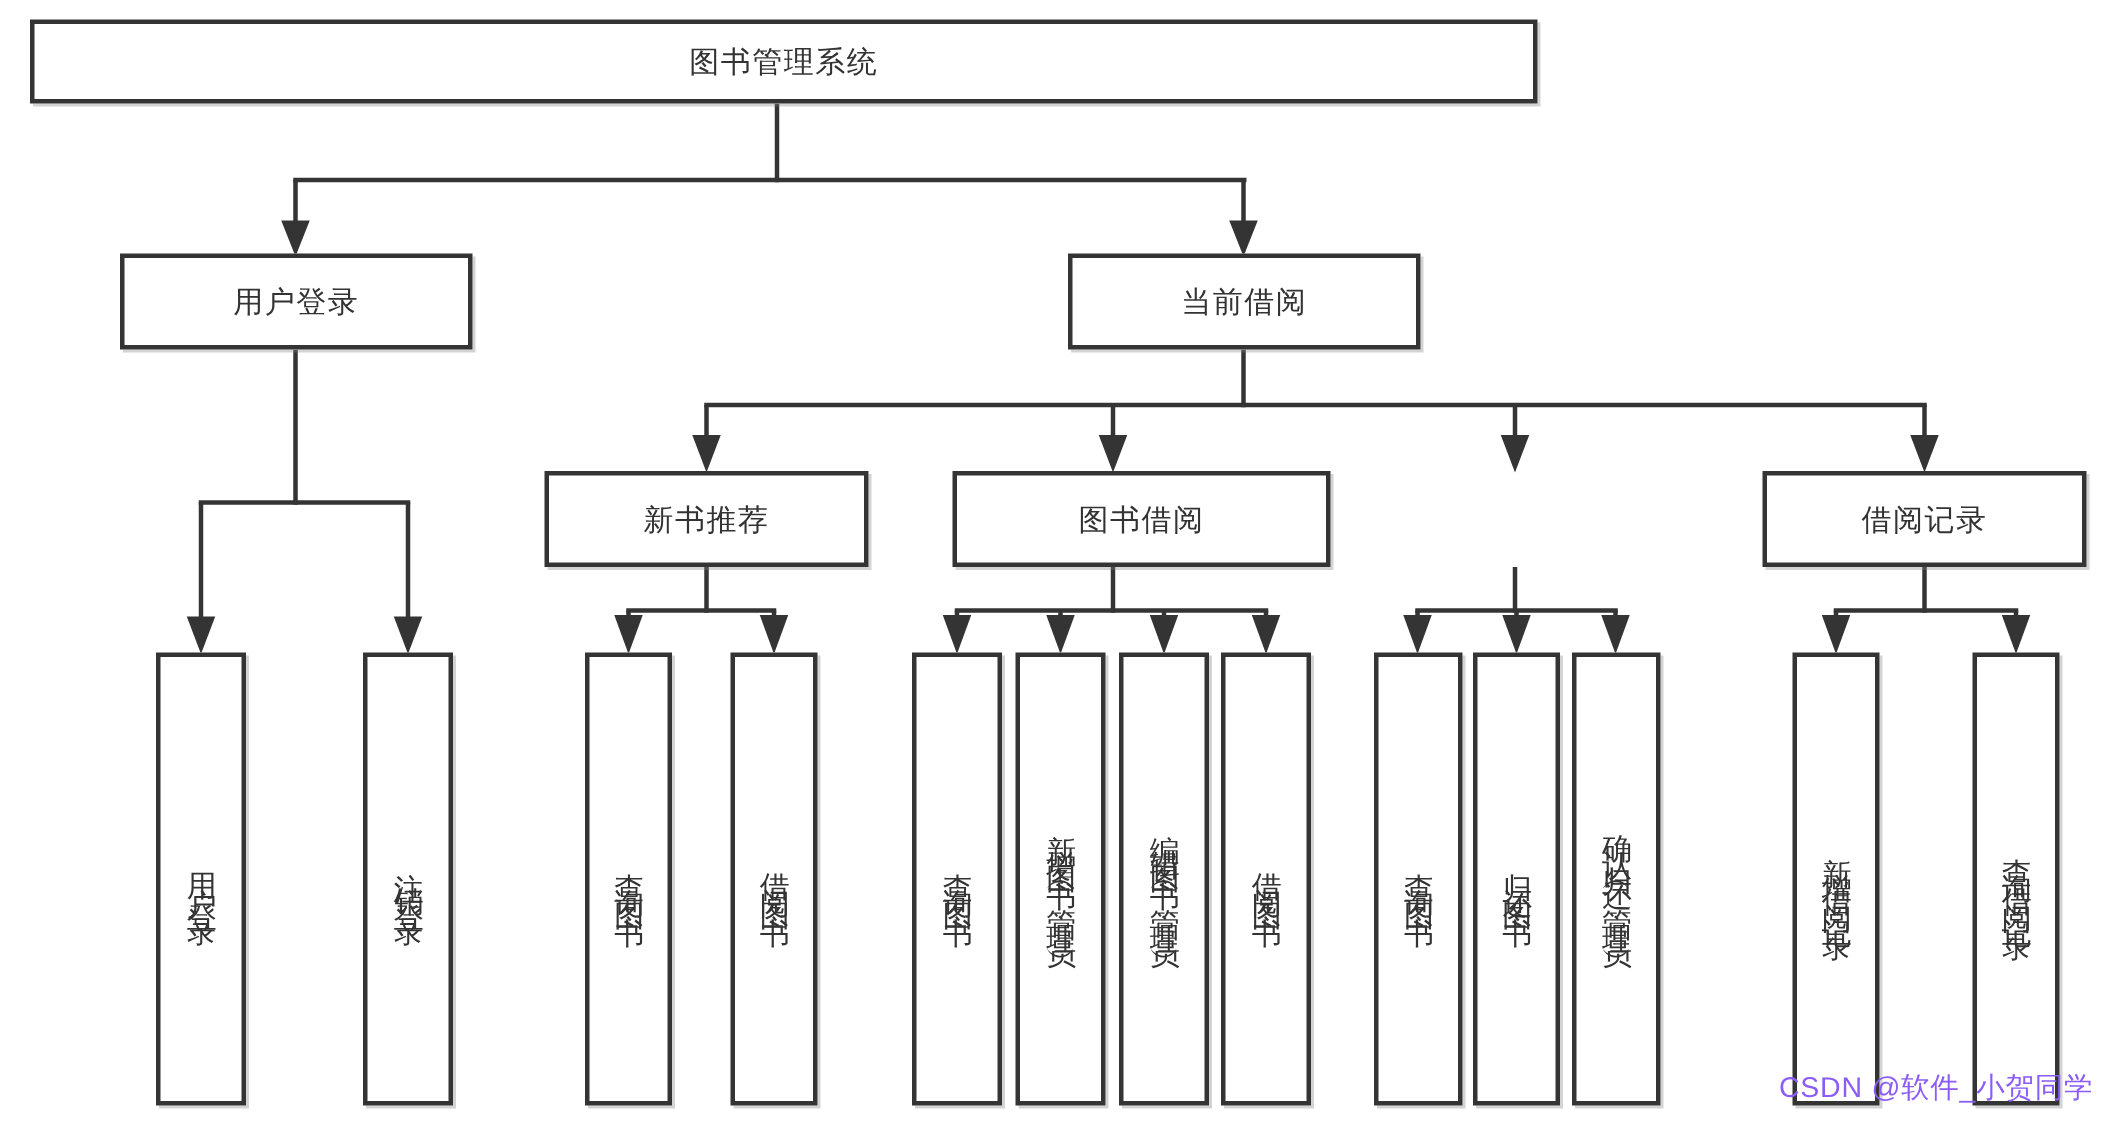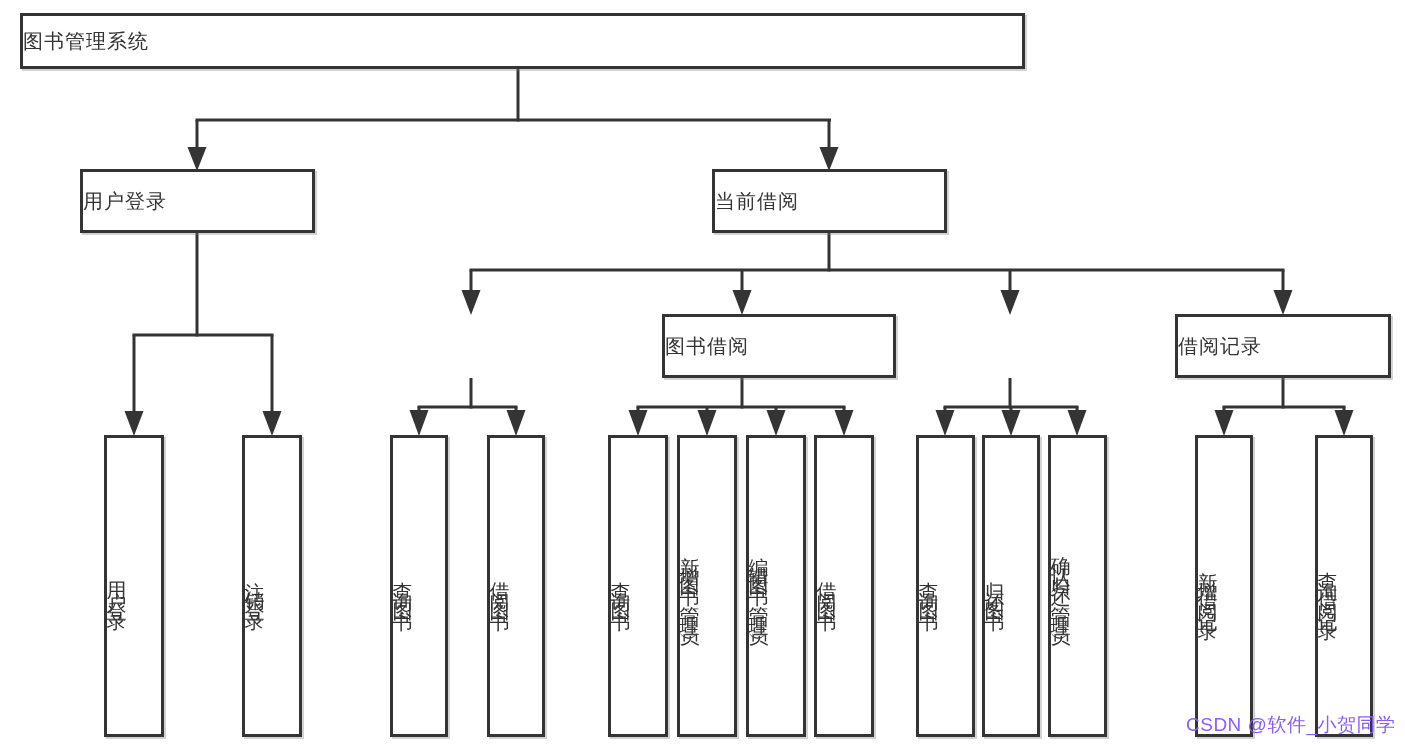--- a/index.html
+++ b/index.html
@@ -5,21 +5,21 @@
   html,body{margin:0;padding:0;background:#ffffff;}
   body{
     width:1405px;height:747px;position:relative;overflow:hidden;
     font-family:"Liberation Sans","DejaVu Sans",sans-serif;
   }
   #stage{position:absolute;left:0;top:0;width:1405px;height:747px;}
   svg.wires{position:absolute;left:0;top:0;pointer-events:none;}
   .box{
     position:absolute;box-sizing:border-box;
     border:3px solid #343434;background:#ffffff;color:#333333;
-    display:flex;align-items:center;
+    display:flex;align-items:center;justify-content:center;
     box-shadow:2px 2px 0 rgba(130,130,130,0.35);
   }
   .hbox{font-size:20px;letter-spacing:1px;white-space:nowrap;}
   .vbox .vtext{
     writing-mode:vertical-rl;text-orientation:mixed;
     font-size:20px;line-height:1;letter-spacing:10px;
   }
   .watermark{
     position:absolute;left:1186px;top:712px;width:212px;
     font-size:19px;color:#8b5cf6;letter-spacing:0.5px;white-space:nowrap;
@@ -112,21 +112,24 @@
     <span>图书管理系统</span>
   </div>
 
   <div class="box hbox" style="left:80px;top:169px;width:235px;height:64px">
     <span>用户登录</span>
   </div>
   <div class="box hbox" style="left:712px;top:169px;width:235px;height:64px">
     <span>当前借阅</span>
   </div>
 
-  <div class="box hbox" style="left:662px;top:314px;width:234px;height:64px">
+  <div class="box hbox" style="left:363px;top:314px;width:216px;height:64px">
+    <span>新书推荐</span>
+  </div>
+  <div class="box hbox" style="left:635px;top:314px;width:252px;height:64px">
     <span>图书借阅</span>
   </div>
   <div class="box hbox" style="left:1175px;top:314px;width:216px;height:64px">
     <span>借阅记录</span>
   </div>
 
   <div class="box vbox" style="left:104px;top:435px;width:60px;height:302px">
     <span class="vtext">用户登录</span>
   </div>
   <div class="box vbox" style="left:242px;top:435px;width:60px;height:302px">

